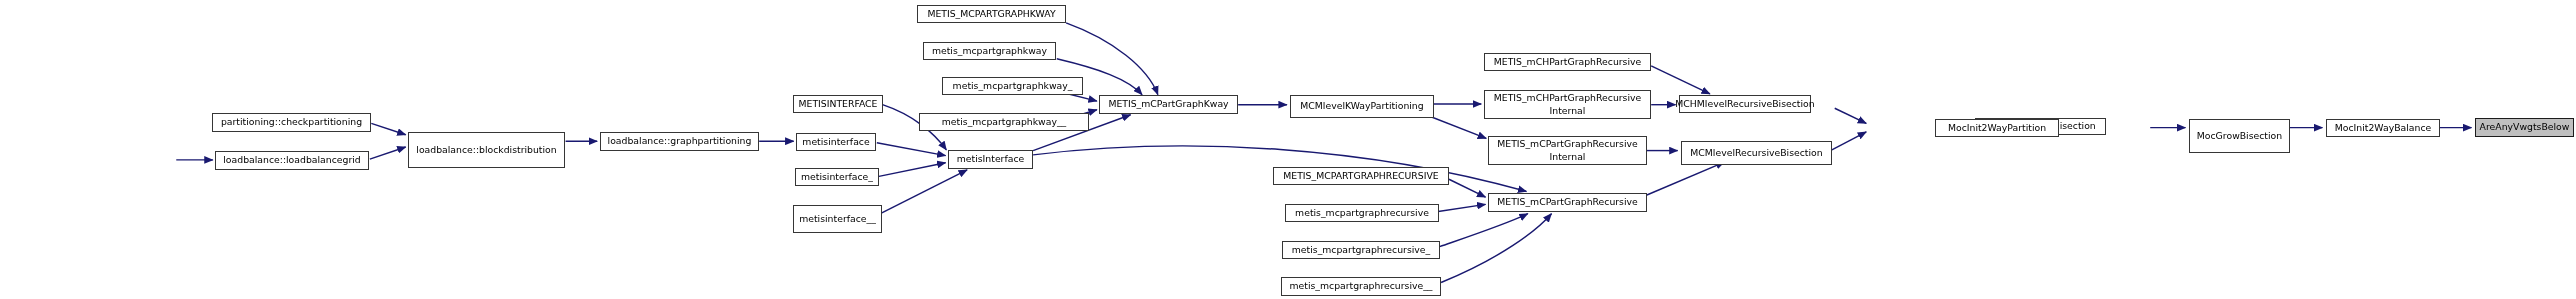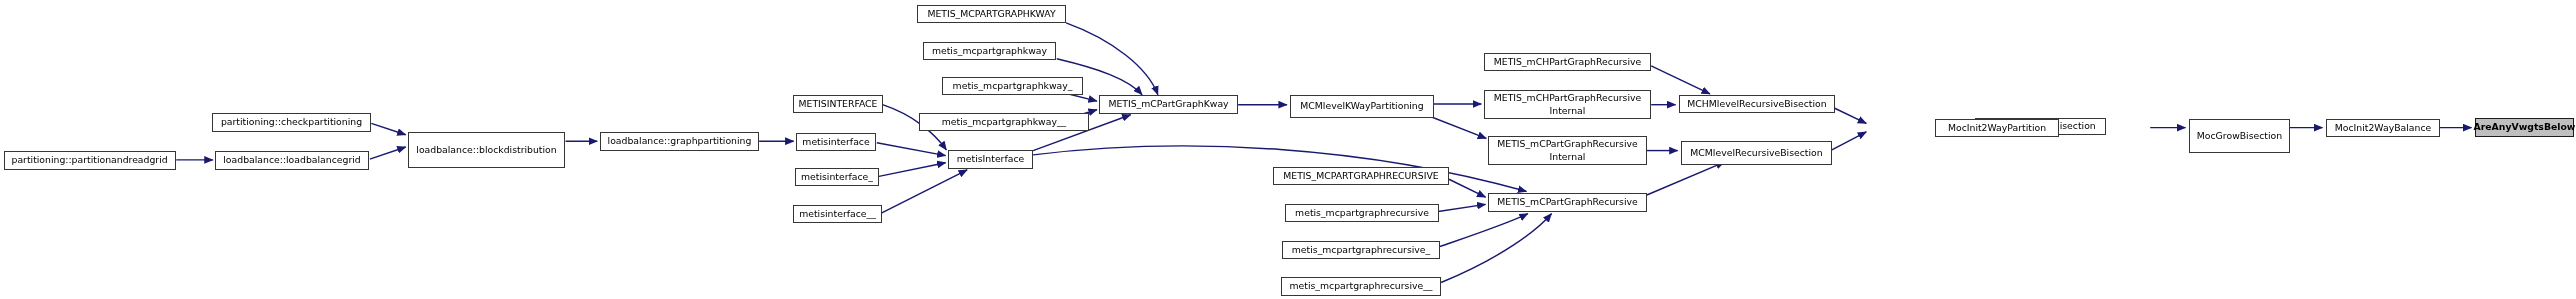--- a/index.html
+++ b/index.html
@@ -27,21 +27,20 @@
     align-items: center;
     justify-content: center;
     text-align: center;
     white-space: pre-line;
     cursor: pointer;
     overflow: visible;
   }
   .node.focus {
     background: #bfbfbf;
     border-color: #1c1c1c;
-    font-weight: bold;
   }
 </style>
 </head>
 <body>
 
 <div id="canvas">
 
   <svg id="edges" viewBox="0 0 3591 417" xmlns="http://www.w3.org/2000/svg">
     <defs>
       <marker id="arrow" markerUnits="userSpaceOnUse" markerWidth="13" markerHeight="11" viewBox="0 0 12 10" refX="11" refY="5" orient="auto">
@@ -77,47 +76,46 @@
       <path d="M2009,394 C2092,360 2142,322 2163,298" marker-end="url(#arrow)"></path>
       <path d="M2558,151 L2602,172" marker-end="url(#arrow)"></path>
       <path d="M2554,209 L2602,184" marker-end="url(#arrow)"></path>
       <path d="M2789,178 L2833,178" marker-end="url(#arrow)"></path>
       <path d="M2998,178 L3047,178" marker-end="url(#arrow)"></path>
       <path d="M3192,178 L3238,178" marker-end="url(#arrow)"></path>
       <path d="M3401,178 L3446,178" marker-end="url(#arrow)"></path>
     </g>
   </svg>
 
-  <div class="node" style="left:3.6px;top:151px;width:172px;height:18.7px">partitioning::partitionandreadgrid</div>
   <div class="node" style="left:212px;top:113px;width:159px;height:18.7px">partitioning::checkpartitioning</div>
   <div class="node" style="left:215px;top:151px;width:154px;height:18.7px">loadbalance::loadbalancegrid</div>
   <div class="node" style="left:408px;top:132px;width:157px;height:36px">loadbalance::blockdistribution</div>
   <div class="node" style="left:600px;top:132px;width:159px;height:18.7px">loadbalance::graphpartitioning</div>
   <div class="node" style="left:793px;top:95px;width:90px;height:18px">METISINTERFACE</div>
   <div class="node" style="left:796px;top:133px;width:80px;height:18px">metisinterface</div>
   <div class="node" style="left:795px;top:168px;width:84px;height:18px">metisinterface_</div>
-  <div class="node" style="left:793px;top:205px;width:89px;height:18px">metisinterface__</div>
+  <div class="node" style="left:793px;top:205px;width:89px;height:28px">metisinterface__</div>
   <div class="node" style="left:948px;top:150px;width:85px;height:18.7px">metisInterface</div>
   <div class="node" style="left:917px;top:5px;width:149px;height:18px">METIS_MCPARTGRAPHKWAY</div>
   <div class="node" style="left:923px;top:42px;width:133px;height:18px">metis_mcpartgraphkway</div>
   <div class="node" style="left:942px;top:77px;width:141px;height:18px">metis_mcpartgraphkway_</div>
   <div class="node" style="left:919px;top:113px;width:170px;height:18px">metis_mcpartgraphkway__</div>
   <div class="node" style="left:1099px;top:95px;width:139px;height:18.7px">METIS_mCPartGraphKway</div>
   <div class="node" style="left:1290px;top:95px;width:144px;height:23px">MCMlevelKWayPartitioning</div>
   <div class="node" style="left:1484px;top:53px;width:167px;height:18px">METIS_mCHPartGraphRecursive</div>
   <div class="node" style="left:1484px;top:90px;width:167px;height:29px">METIS_mCHPartGraphRecursive
 Internal</div>
   <div class="node" style="left:1488px;top:136px;width:159px;height:29px">METIS_mCPartGraphRecursive
 Internal</div>
   <div class="node" style="left:1488px;top:193px;width:159px;height:18.7px">METIS_mCPartGraphRecursive</div>
   <div class="node" style="left:1273px;top:167px;width:176px;height:18px">METIS_MCPARTGRAPHRECURSIVE</div>
   <div class="node" style="left:1285px;top:204px;width:154px;height:18px">metis_mcpartgraphrecursive</div>
   <div class="node" style="left:1282px;top:241px;width:158px;height:18px">metis_mcpartgraphrecursive_</div>
   <div class="node" style="left:1281px;top:277px;width:160px;height:18.7px">metis_mcpartgraphrecursive__</div>
-  <div class="node" style="left:1679px;top:95px;width:156px;height:18px">MCHMlevelRecursiveBisection</div>
+  <div class="node" style="left:1679px;top:95px;width:132px;height:18px">MCHMlevelRecursiveBisection</div>
   <div class="node" style="left:1681px;top:141px;width:151px;height:24px">MCMlevelRecursiveBisection</div>
   <div class="node" style="left:1975px;top:118px;width:131px;height:17px">MCMlevelEdgeBisection</div>
   <div class="node" style="left:1935px;top:119px;width:124px;height:18px">MocInit2WayPartition</div>
   <div class="node" style="left:2189px;top:119px;width:101px;height:34px">MocGrowBisection</div>
   <div class="node" style="left:2326px;top:119px;width:114px;height:18px">MocInit2WayBalance</div>
   <div class="node focus" style="left:2475px;top:118px;width:99px;height:18.7px">AreAnyVwgtsBelow</div>
 
 </div>
 
 

